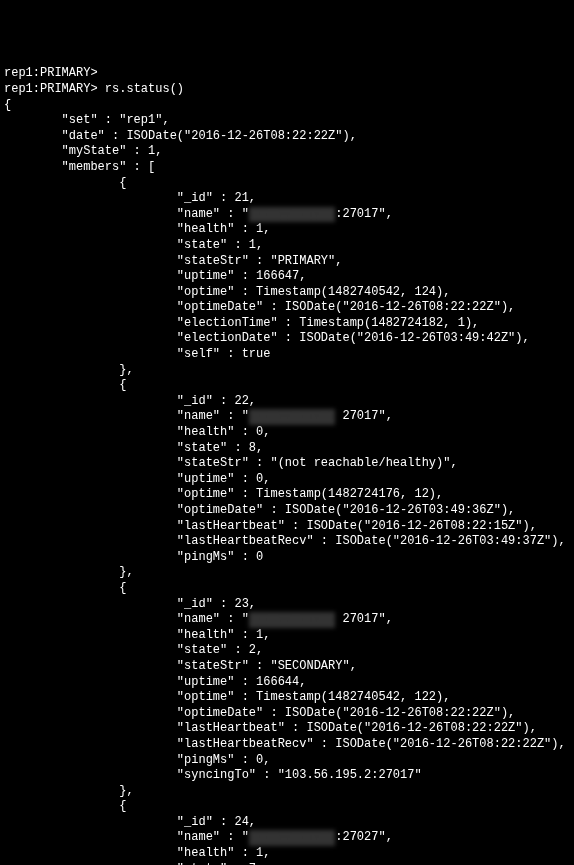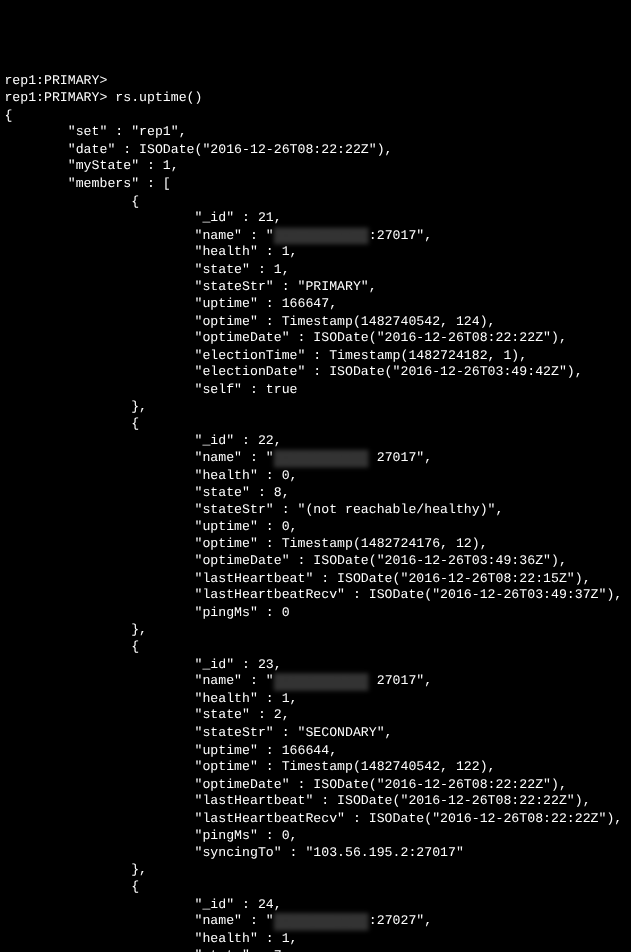--- a/index.html
+++ b/index.html
@@ -22,21 +22,21 @@
     .t-content {
       display: block;
     }
   </style>
 </head>
 <body>
 
 
 
 <div class="t-content"><span>rep1:PRIMARY&gt;</span>
-<span>rep1:PRIMARY&gt; </span><span>rs.uptime()</span>
+<span>rep1:PRIMARY&gt; </span><span>rs.status()</span>
 <span>{</span>
 <span>        "set" : "rep1",</span>
 <span>        "date" : ISODate("2016-12-26T08:22:22Z"),</span>
 <span>        "myState" : 1,</span>
 <span>        "members" : [</span>
 <span>                {</span>
 <span>                        "_id" : 21,</span>
 <span>                        "name" : "</span><span class="redacted">xxx xx xxx x</span><span>:27017",</span>
 <span>                        "health" : 1,</span>
 <span>                        "state" : 1,</span>

